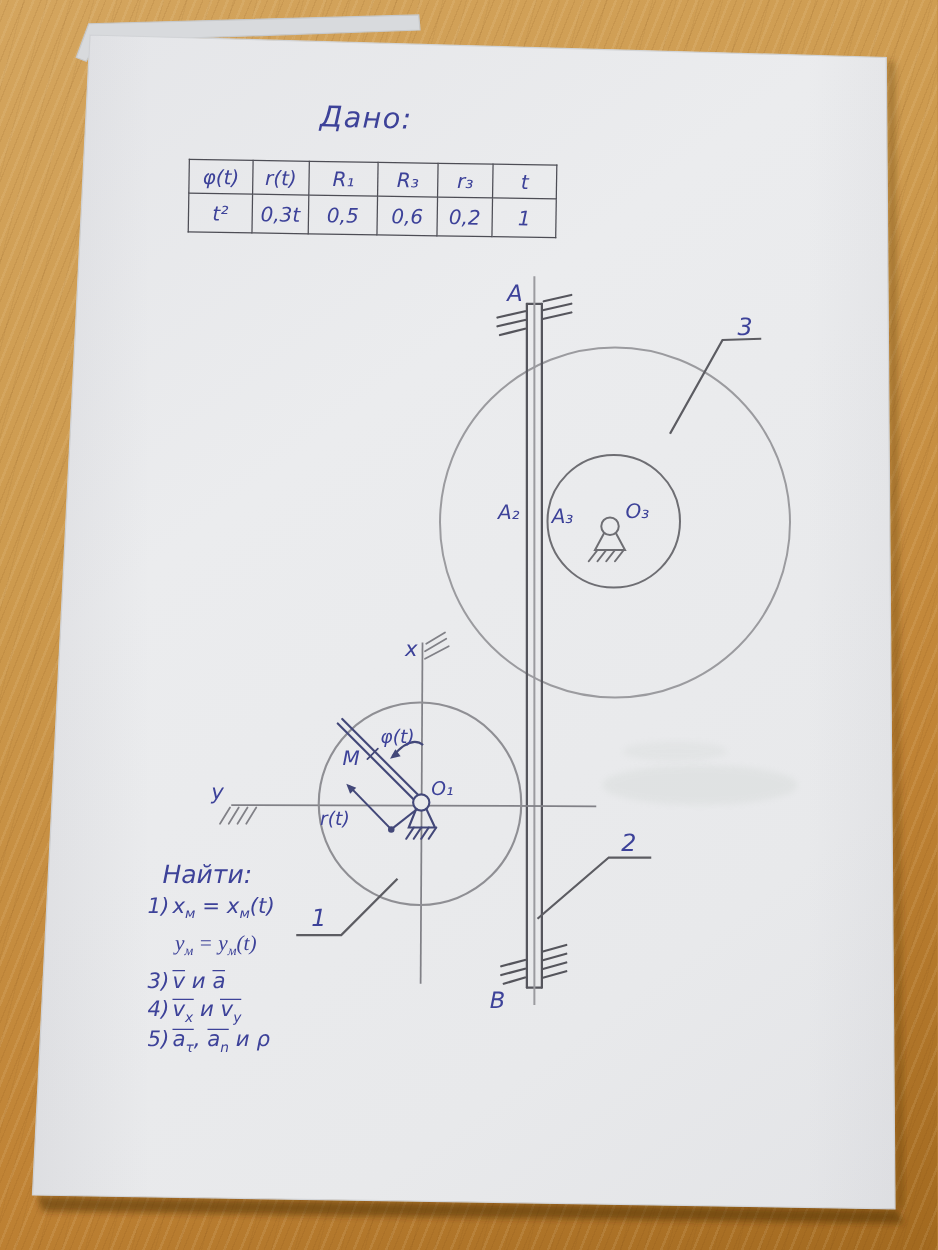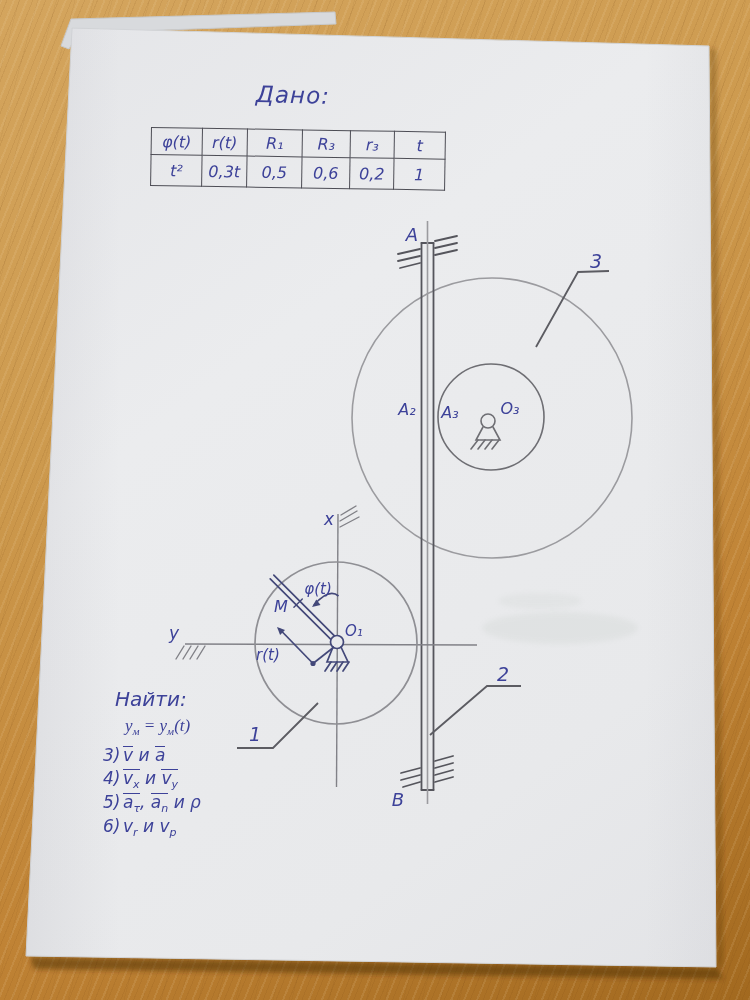--- a/index.html
+++ b/index.html
@@ -35,21 +35,21 @@
   #given-title{left:256px;top:82px;font-size:23px;letter-spacing:1px;transform:rotate(1.5deg);}
   #given-table{left:151px;top:127px;transform:rotate(0.9deg);transform-origin:top left;}
   #given-table table{border-collapse:collapse;table-layout:fixed;}
   #given-table td,#given-table th{
     border:1.7px solid #4d4d55;text-align:center;vertical-align:middle;
     font-weight:normal;font-style:italic;font-size:16px;color:#3d4299;padding:0;
   }
   #given-table tr.hdr td{height:26px;}
   #given-table tr.val td{height:30px;border-radius:12px;}
 
-  #find-block{left:103px;top:687px;font-size:17px;line-height:23.5px;}
+  #find-block{left:118px;top:687px;font-size:17px;line-height:23.5px;}
   #find-block .find-heading{font-size:20px;margin:0 0 3px 12px;line-height:24px;}
   .find-row{white-space:nowrap;}
   .find-row .num{display:inline-block;min-width:20px;}
   .find-row.cont{padding-left:22px;font-family:Liberation Serif, serif;}
   .find-row sub{font-size:11px;}
   .bar{display:inline-block;border-top:1.5px solid #3d4299;line-height:1.05;}
 </style>
 </head>
 <body>
 
@@ -200,20 +200,20 @@
       <td>0,6</td>
       <td>0,2</td>
       <td>1</td>
     </tr>
   </tbody>
       </table>
 </div>
 
 <div id="find-block" class="overlay">
   <div class="find-heading">Найти:</div>
+  <div class="find-row"><span class="num">1)</span><span>x<sub>м</sub> = x<sub>м</sub>(t)</span></div>
   <div class="find-row cont"><span>y<sub>м</sub> = y<sub>м</sub>(t)</span></div>
   <div class="find-row"><span class="num">3)</span><span><span class="bar">v</span> и <span class="bar">a</span></span></div>
   <div class="find-row"><span class="num">4)</span><span><span class="bar">v<sub>x</sub></span> и <span class="bar">v<sub>y</sub></span></span></div>
   <div class="find-row"><span class="num">5)</span><span><span class="bar">a<sub>τ</sub></span>, <span class="bar">a<sub>n</sub></span> и ρ</span></div>
-  <div class="find-row"><span class="num">6)</span><span>v<sub>r</sub> и v<sub>p</sub></span></div>
 </div>
 
 </div>
 
 </body></html>

